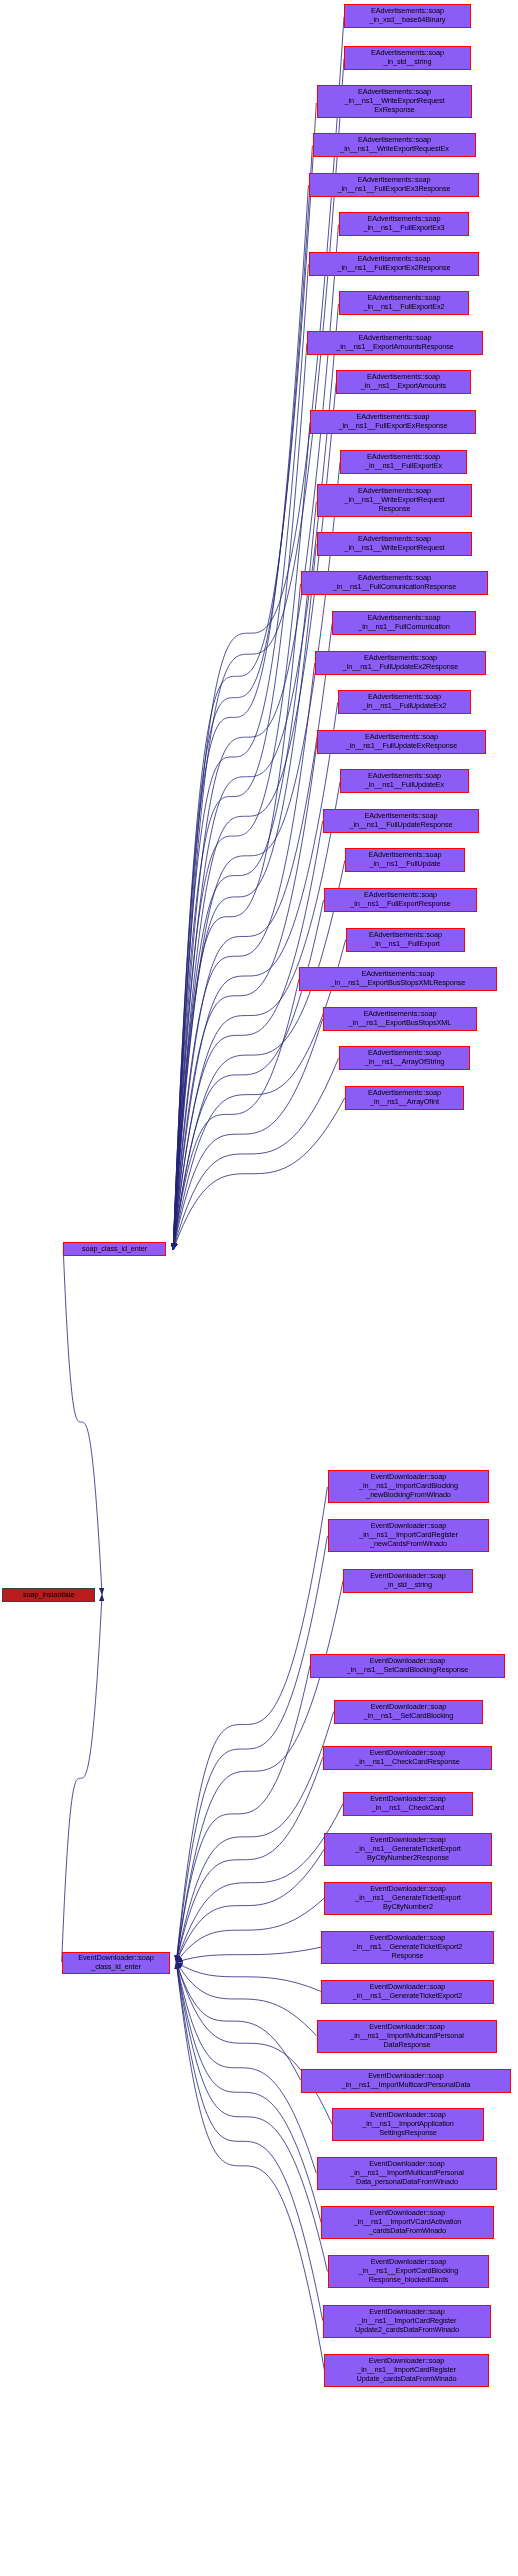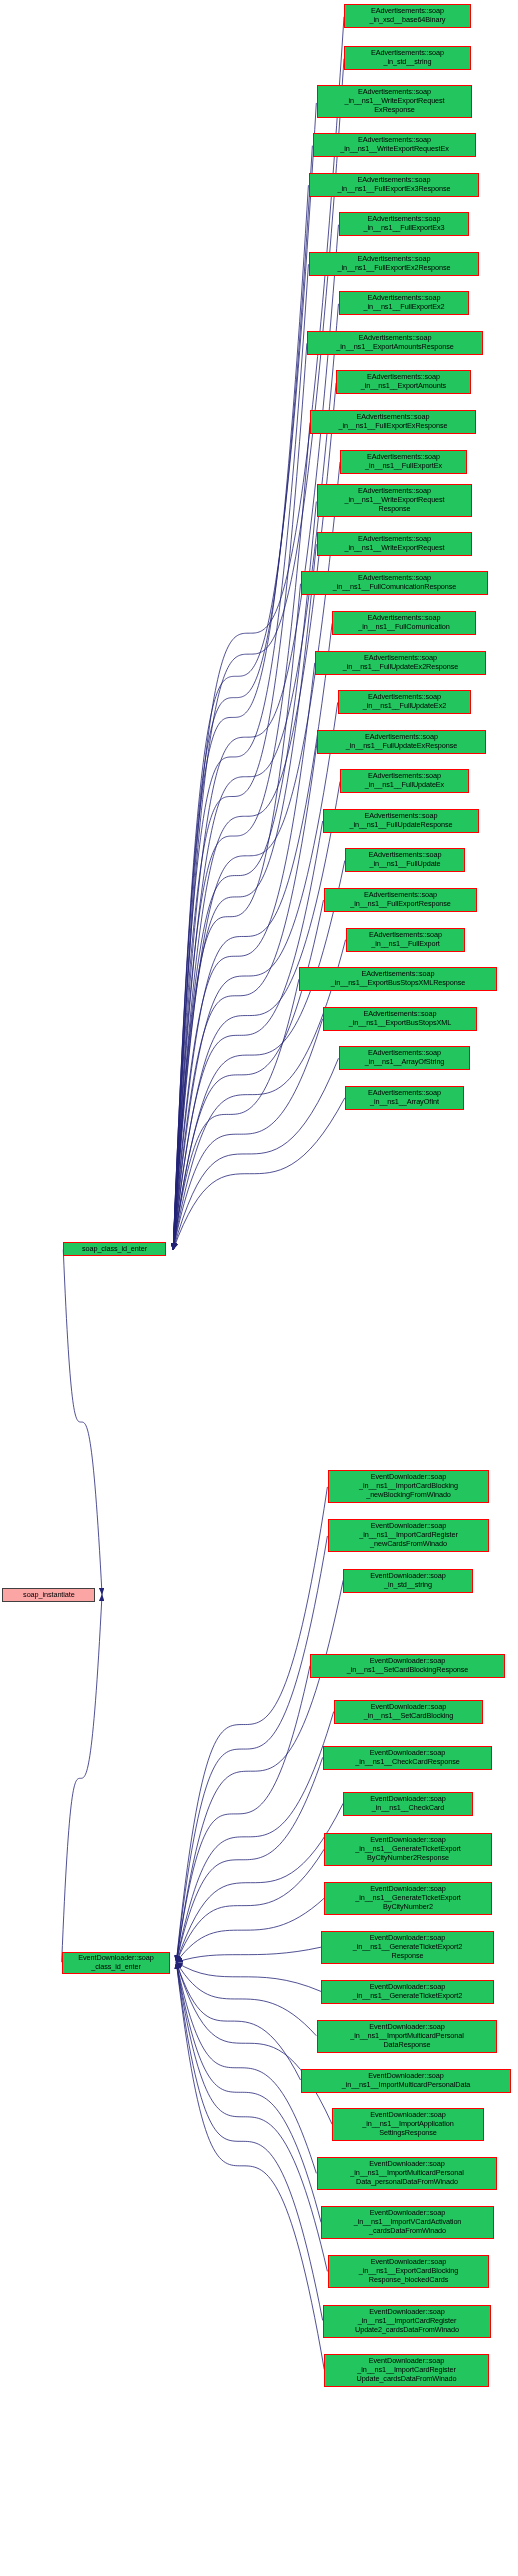--- a/index.html
+++ b/index.html
@@ -29,26 +29,26 @@
     display: flex;
     align-items: center;
     justify-content: center;
     text-align: center;
     color: #000000;
     font-size: 7.3px;
     line-height: 8.9px;
     letter-spacing: -0.1px;
     white-space: pre-line;
     padding: 0.8px 2.4px;
-    background: #22c55e;
+    background: #8b5cf6;
     border: 0.8px solid #ff0000;
     z-index: 5;
   }
   .node.current {
-    background: #fca5a5;
+    background: #b91c1c;
     border: 0.8px solid #404040;
   }
   .node .lbl {
     display: block;
     width: 100%;
   }
 </style>
 </head>
 <body>
 

